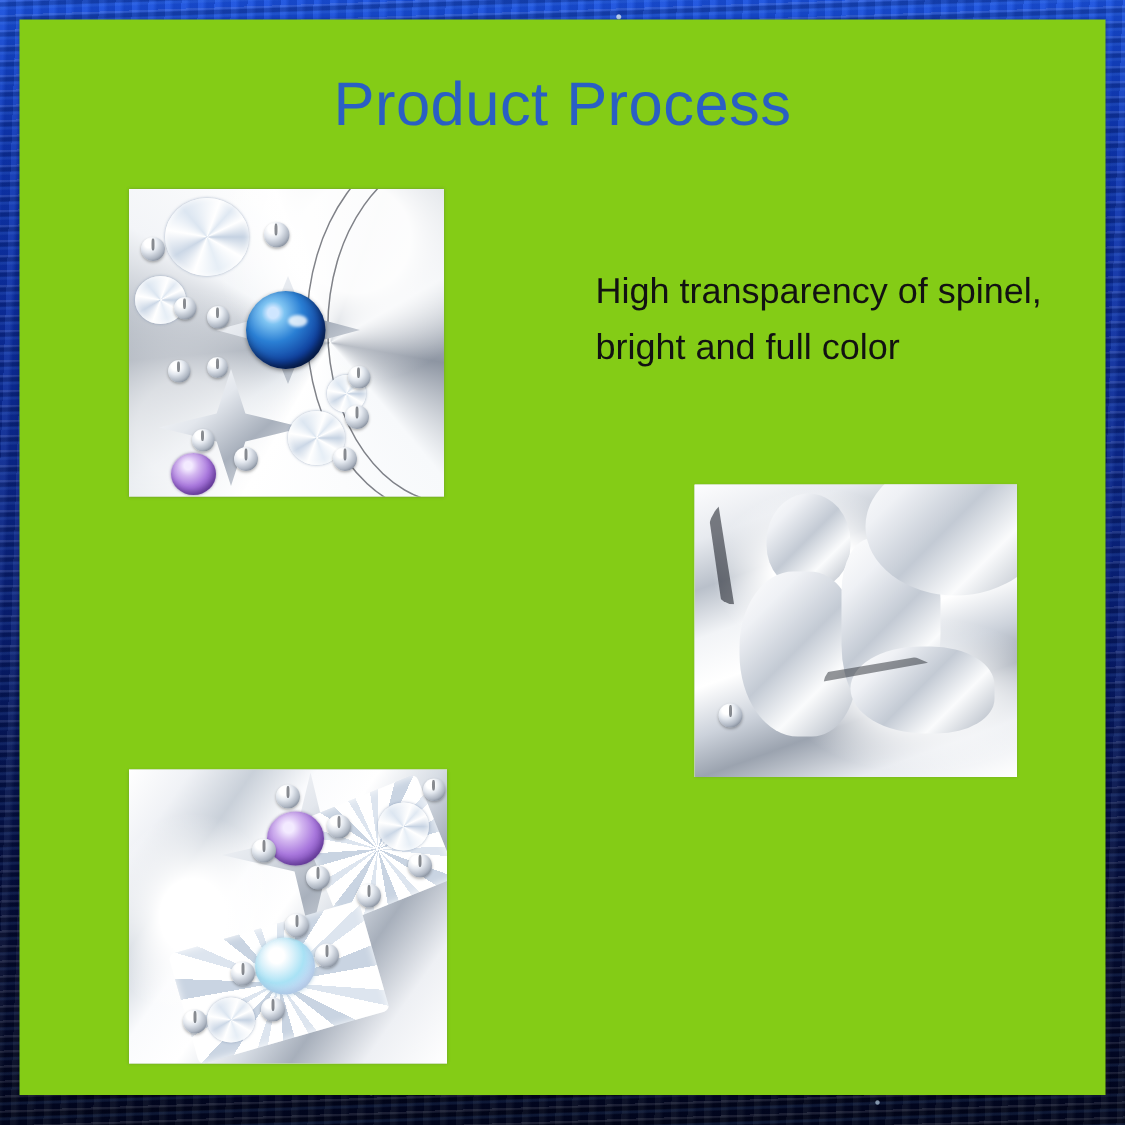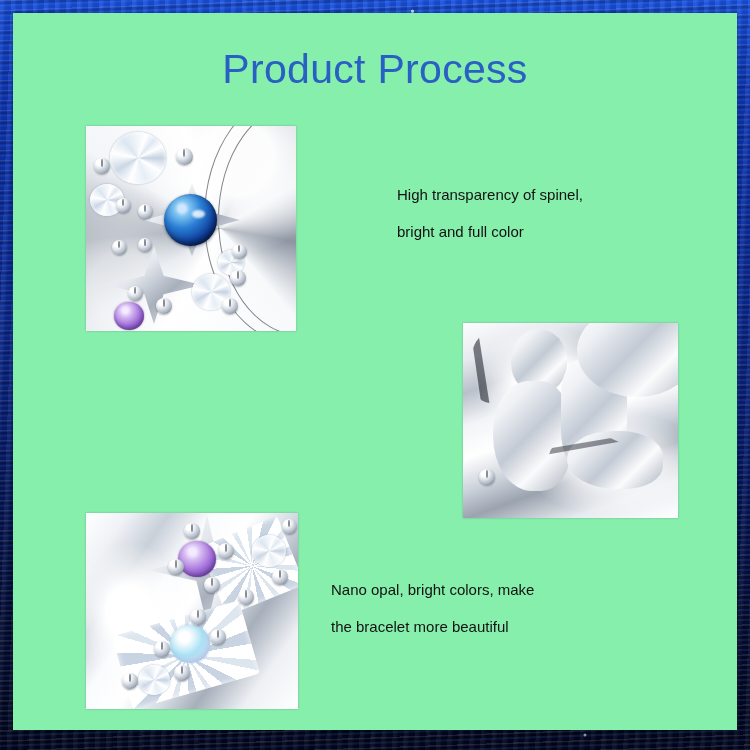--- a/index.html
+++ b/index.html
@@ -57,21 +57,21 @@
         #05144e 70%, #030b30 84%, #01061c 100%);
   }
 
   
   .panel {
     position: absolute;
     left: 13px;
     top: 13px;
     width: 724px;
     height: 717px;
-    background: #86efac;
+    background: #84cc16;
     box-shadow: 0 0 3px rgba(0,0,0,.35);
     overflow: hidden;
   }
 
   .title {
     position: absolute;
     left: 0;
     top: 33px;
     width: 724px;
     text-align: center;
@@ -206,21 +206,21 @@
     background:
       repeating-conic-gradient(from 0deg at 50% 50%,
         #ffffff 0deg 14deg, #dde5ef 14deg 22deg, #ffffff 22deg 36deg, #c9d4e2 36deg 48deg);
     box-shadow: inset 0 0 6px rgba(255,255,255,.9);
   }
 
   
   .copy {
     position: absolute;
     color: #121212;
-    font-size: 15px;
+    font-size: 24px;
     line-height: 37px;
     font-family: "Liberation Sans", sans-serif;
     white-space: pre-line;
   }
   #copy1 { left: 384px; top: 163px; width: 320px; }
   #copy2 { left: 88px;  top: 343px; width: 340px; }
   #copy3 { left: 318px; top: 558px; width: 360px; }
 </style>
 </head>
 <body>
@@ -300,17 +300,15 @@
         <div class="bead" style="left:68px; top:128px; width:16px; height:16px;"></div>
         <div class="bead" style="left:88px; top:152px; width:16px; height:16px;"></div>
         <div class="bead" style="left:36px; top:160px; width:16px; height:16px;"></div>
       </div>
     </div>
 
     <div class="copy" id="copy1">High transparency of spinel,
 bright and full color</div>
 
 
-    <div class="copy" id="copy3">Nano opal, bright colors, make
-the bracelet more beautiful</div>
 
   </div>
 </div>
 
 </body></html>

